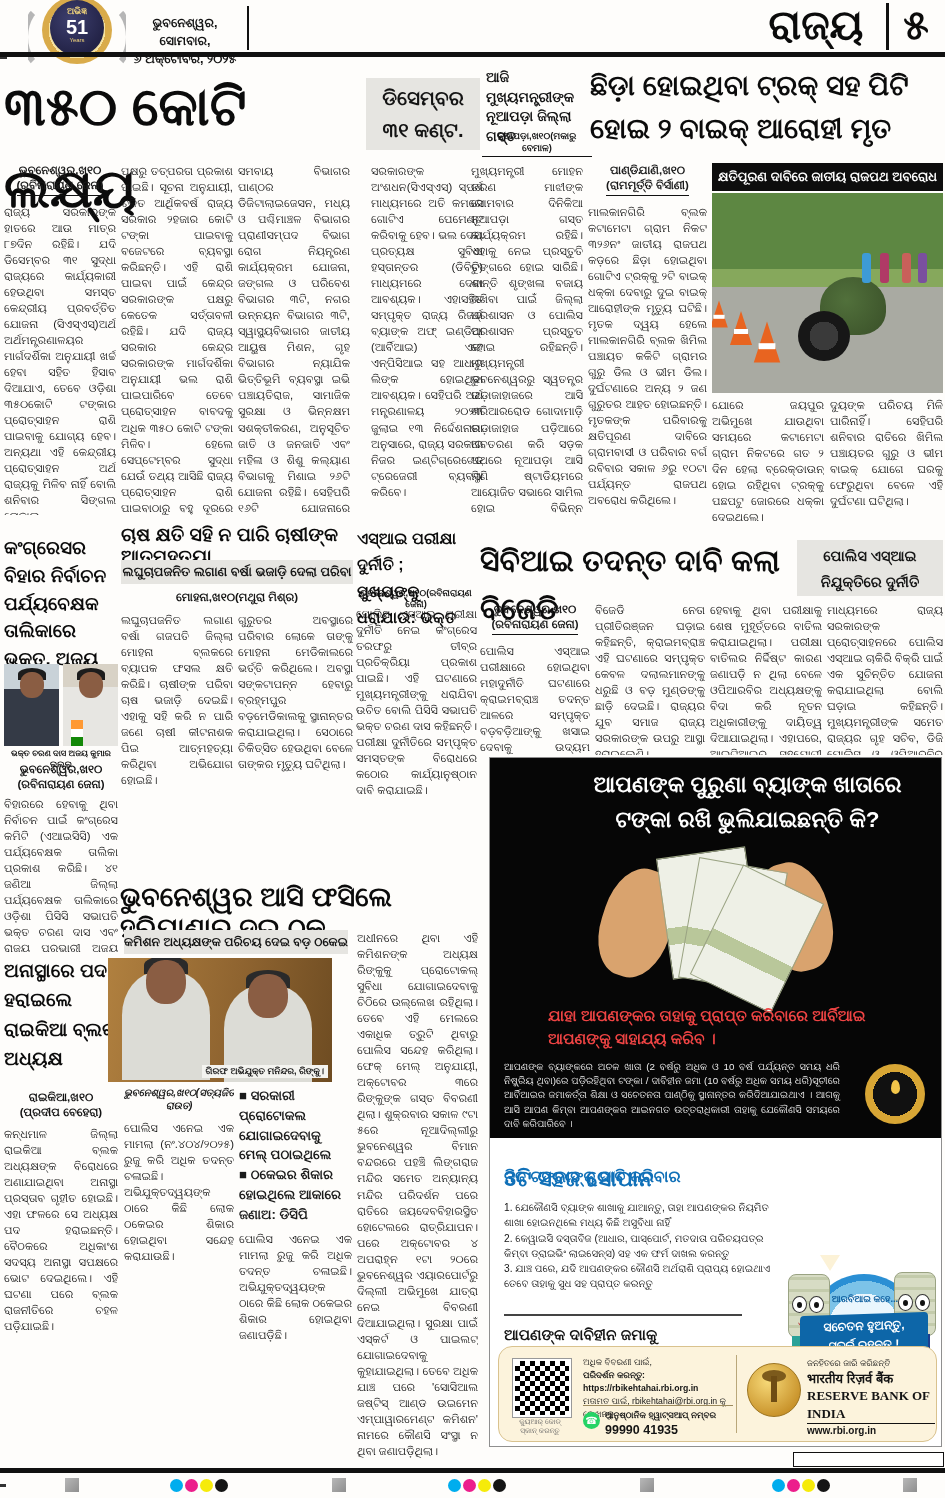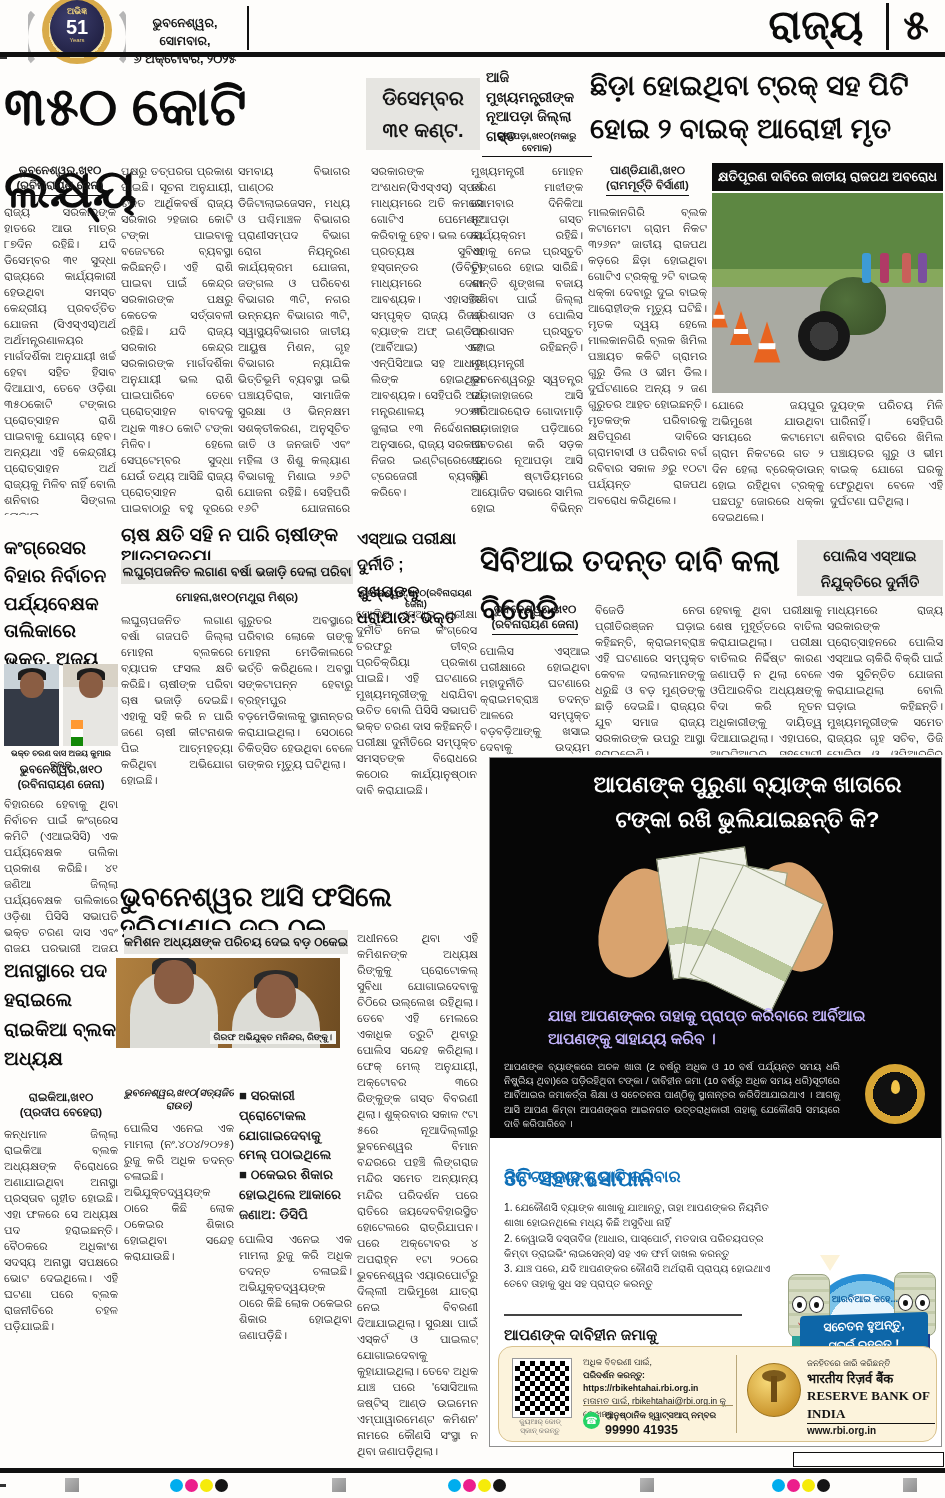--- a/index.html
+++ b/index.html
@@ -76,39 +76,39 @@
   #si-headline{left:357px;top:526px;width:120px;font-size:16px;line-height:1.65;}
   #si-dateline{left:355px;top:588px;width:122px;font-size:9.2px;font-weight:bold;text-align:center;}
   #si-body{left:356px;top:606px;width:121px;height:269px;}
   #bjd-headline{left:480px;top:537px;width:313px;font-size:30px;line-height:1.6;}
   #bjd-kicker{left:797px;top:540px;width:146px;height:56px;font-size:14.5px;font-weight:bold;text-align:center;line-height:1.8;padding-top:3px;box-sizing:border-box;}
   .bcol{top:602px;height:153px;}
   #b1{left:480px;width:110px;} #b2{left:595px;width:110px;} #b3{left:710px;width:112px;} #b4{left:827px;width:116px;}
   
   #haryana-headline{left:120px;top:882px;width:364px;font-size:27px;}
   #haryana-kicker{left:124px;top:930px;width:224px;height:24px;font-size:12.3px;font-weight:bold;text-align:center;line-height:24px;}
-  #suspects-photo{left:116px;top:958px;width:224px;height:90px;background:linear-gradient(100deg,#b0803f,#8f6430 55%,#6e4c22);}
+  #suspects-photo{left:108px;top:958px;width:224px;height:124px;background:linear-gradient(100deg,#b0803f,#8f6430 55%,#6e4c22);}
   .man{position:absolute;top:14px;width:88px;height:108px;background:#dcdcd6;border-radius:40% 40% 0 0;}
   .man .mhead{position:absolute;left:24px;top:-12px;width:40px;height:44px;border-radius:46%;background:#8a5d43;}
   .man .mhair{position:absolute;left:22px;top:-16px;width:44px;height:18px;border-radius:50% 50% 0 0;background:#2a2a2a;}
   #suspect-caption{position:absolute;right:4px;bottom:4px;background:#f4f4f0;font-size:9px;font-weight:bold;padding:1px 4px;}
   #h-colA{left:124px;top:1086px;width:110px;height:376px;}
   #h-colB{left:239px;top:1086px;width:113px;height:376px;}
   #h-colB .bullets{font-size:13.2px;font-weight:bold;line-height:1.5;margin-bottom:6px;text-align:left;}
   #h-colC{left:357px;top:930px;width:121px;height:532px;}
   
   #ad{left:489px;top:757px;width:453px;height:690px;border:1px solid #8f8f8f;background:#fff;box-sizing:border-box;}
   #ad-black{position:absolute;left:0;top:0;width:100%;height:380px;background:#060606;}
   #ad-headline{position:absolute;left:0;top:10px;width:100%;text-align:center;color:#fff;font-size:22.5px;font-weight:bold;line-height:1.55;margin-left:32px;}
   #ad-hands{position:absolute;left:112px;top:84px;width:228px;height:152px;}
   .handL,.handR{position:absolute;width:70px;height:110px;border-radius:45%;background:#d9a36e;}
   .handL{left:0;top:26px;transform:rotate(18deg);}
   .handR{right:0;top:20px;transform:rotate(-16deg);}
   .note{position:absolute;width:88px;height:120px;background:linear-gradient(#eef0e6 0 58%,#b9c79a 58% 72%,#eef0e6 72% 100%);border:1px solid #9aa383;}
-  #ad-promise{position:absolute;left:58px;top:246px;width:370px;color:#c4b5fd;font-size:15.5px;font-weight:bold;line-height:1.5;}
+  #ad-promise{position:absolute;left:58px;top:246px;width:370px;color:#ef4444;font-size:15.5px;font-weight:bold;line-height:1.5;}
   #ad-details{position:absolute;left:14px;top:302px;width:336px;color:#eee;font-size:9.8px;line-height:1.45;text-align:justify;}
   #diya-logo{position:absolute;right:16px;top:306px;width:60px;height:60px;border-radius:50%;background:radial-gradient(circle,#111 0 52%,#d8a635 52% 100%);}
   #diya-logo .flame{position:absolute;left:26px;top:16px;width:9px;height:14px;background:#f3c64a;border-radius:50% 50% 50% 50%/60% 60% 40% 40%;}
   #steps-h1{position:absolute;left:14px;top:388px;font-size:16px;font-weight:bold;color:#1070b8;margin-top:22px;}
   #steps-h2{position:absolute;left:14px;top:408px;font-size:22px;font-weight:bold;color:#1070b8;}
   #steps-text{position:absolute;left:14px;top:442px;width:268px;font-size:10.2px;line-height:1.5;text-align:left;}
   #steps-sep{position:absolute;left:14px;top:556px;width:238px;height:1.5px;background:#444;}
   #locate-h{position:absolute;left:14px;top:566px;width:260px;font-size:15.2px;font-weight:bold;line-height:1.45;}
   #locate-p{position:absolute;left:14px;top:614px;width:272px;font-size:10.2px;line-height:1.5;text-align:left;}
   #ad-bubble{position:absolute;left:296px;top:383px;width:152px;height:116px;background:#fcf2d7;border:1.5px solid #eccf92;border-radius:16px;

